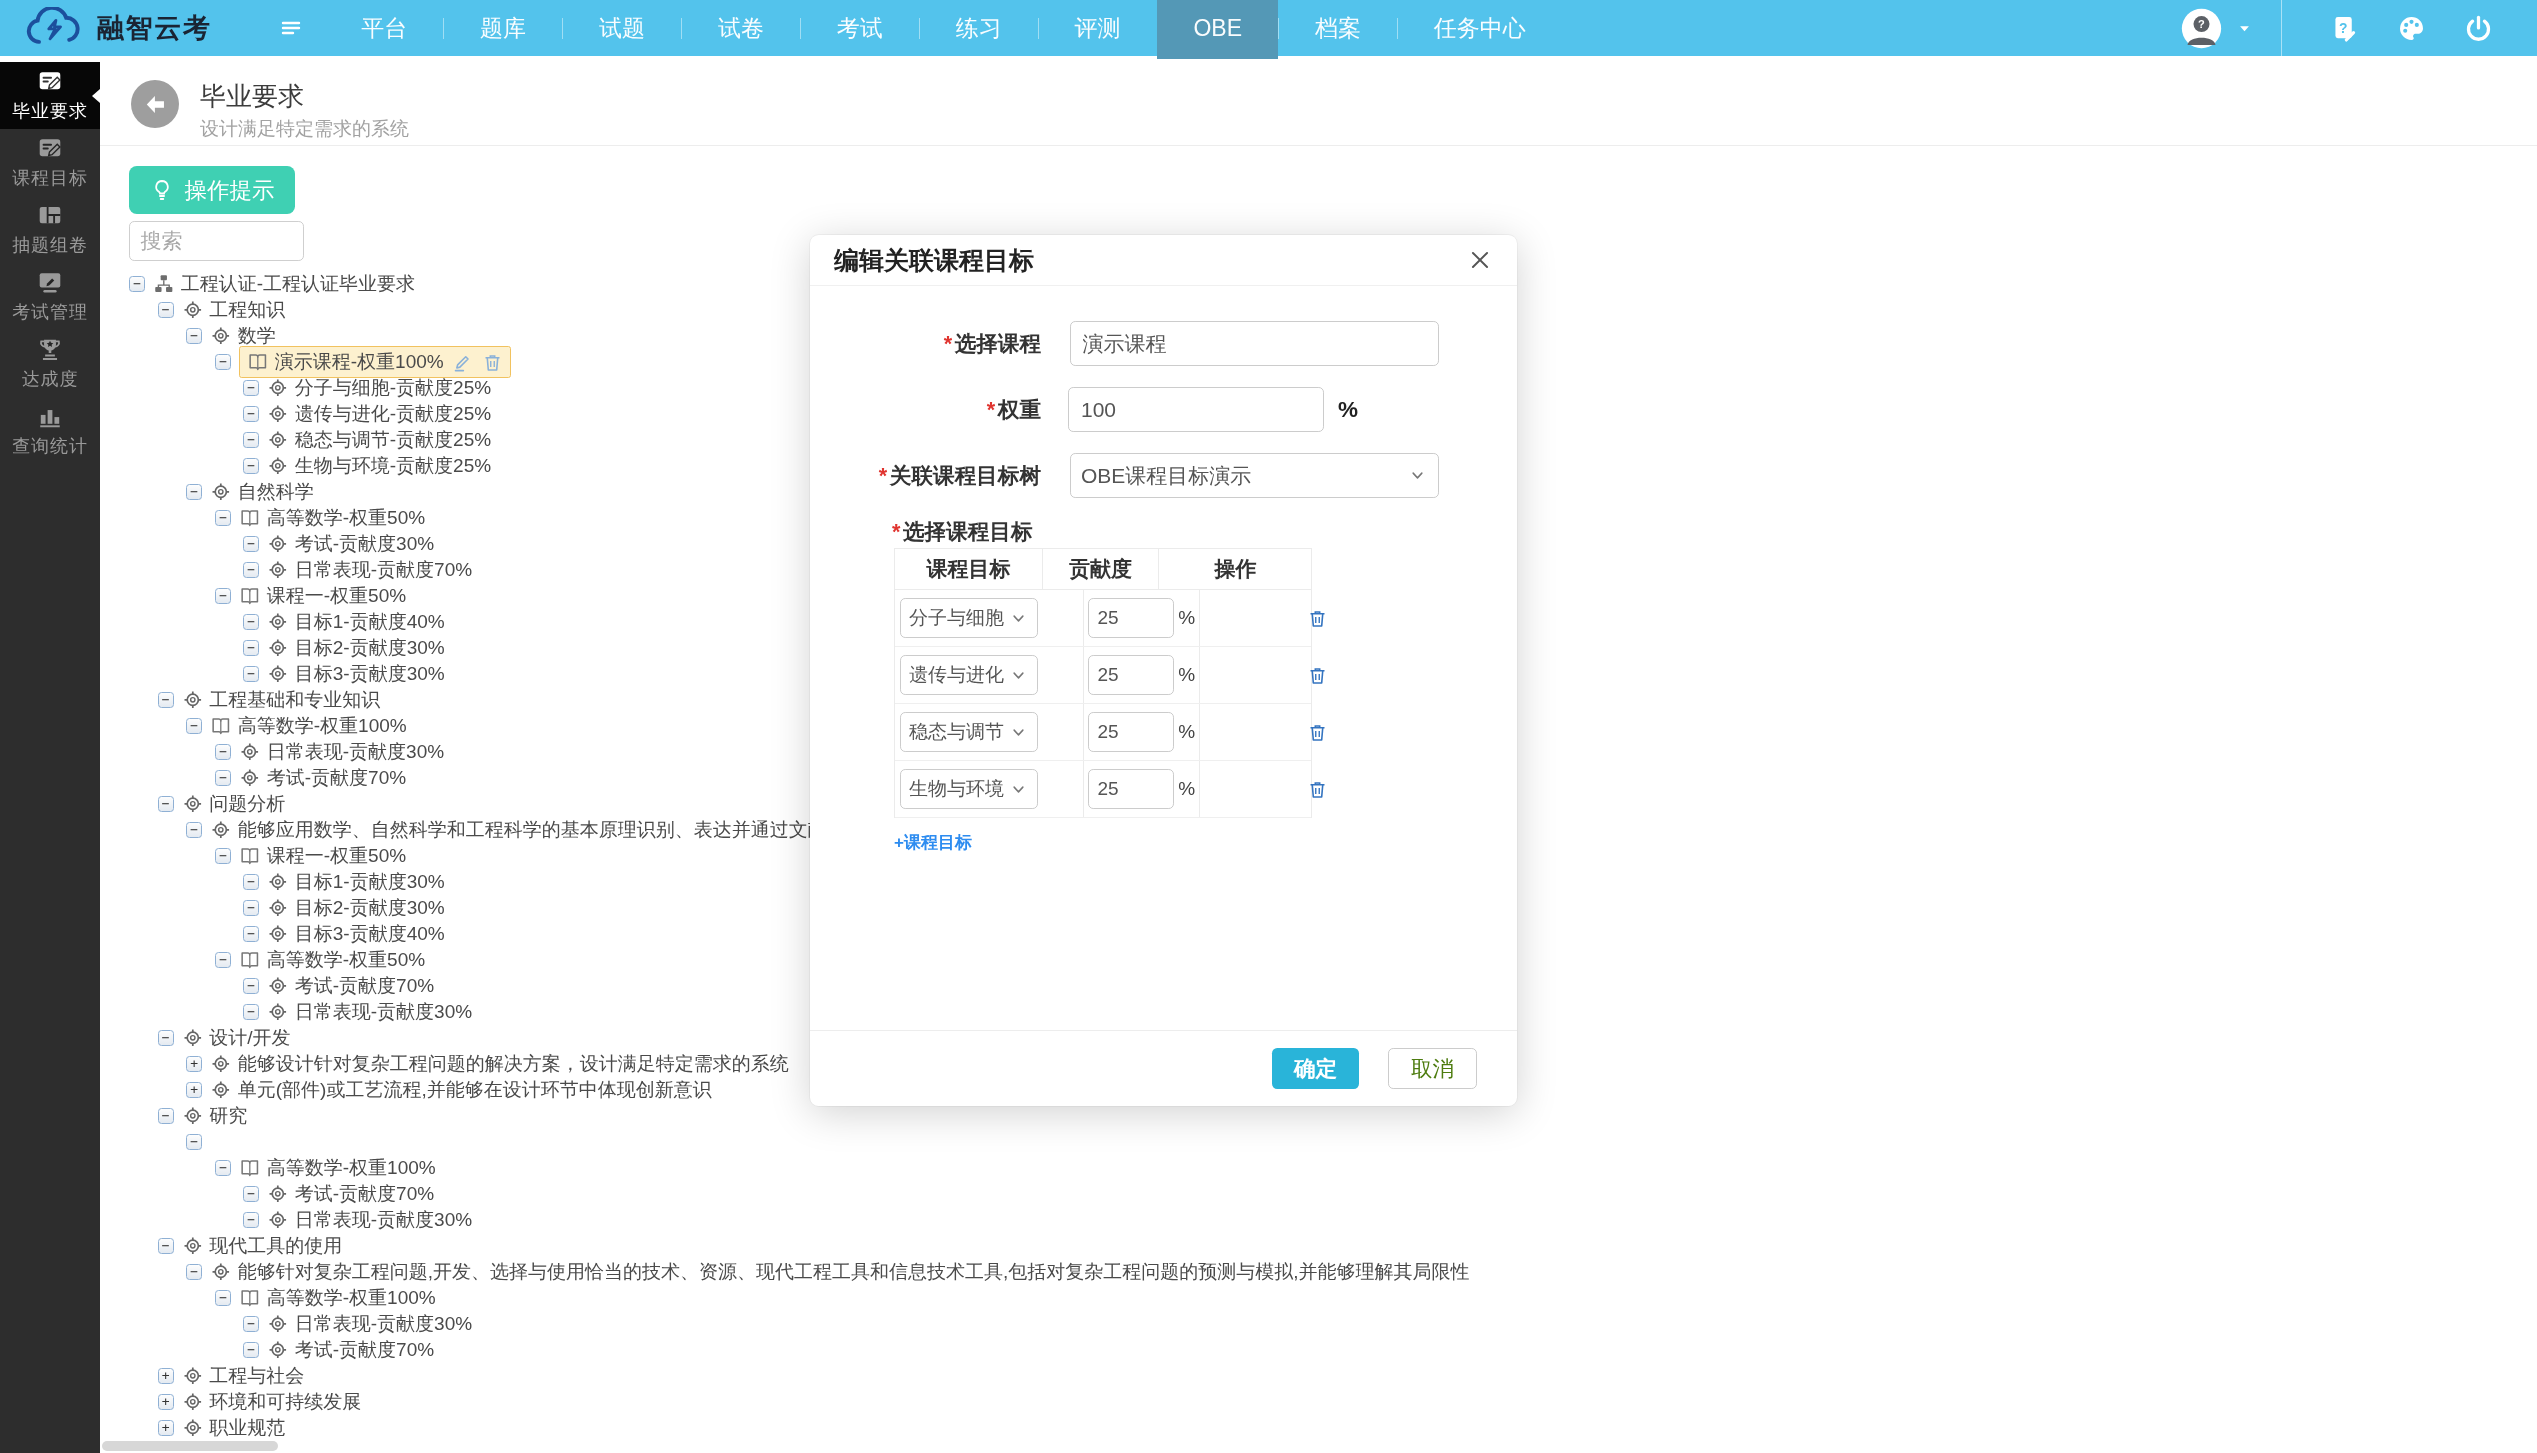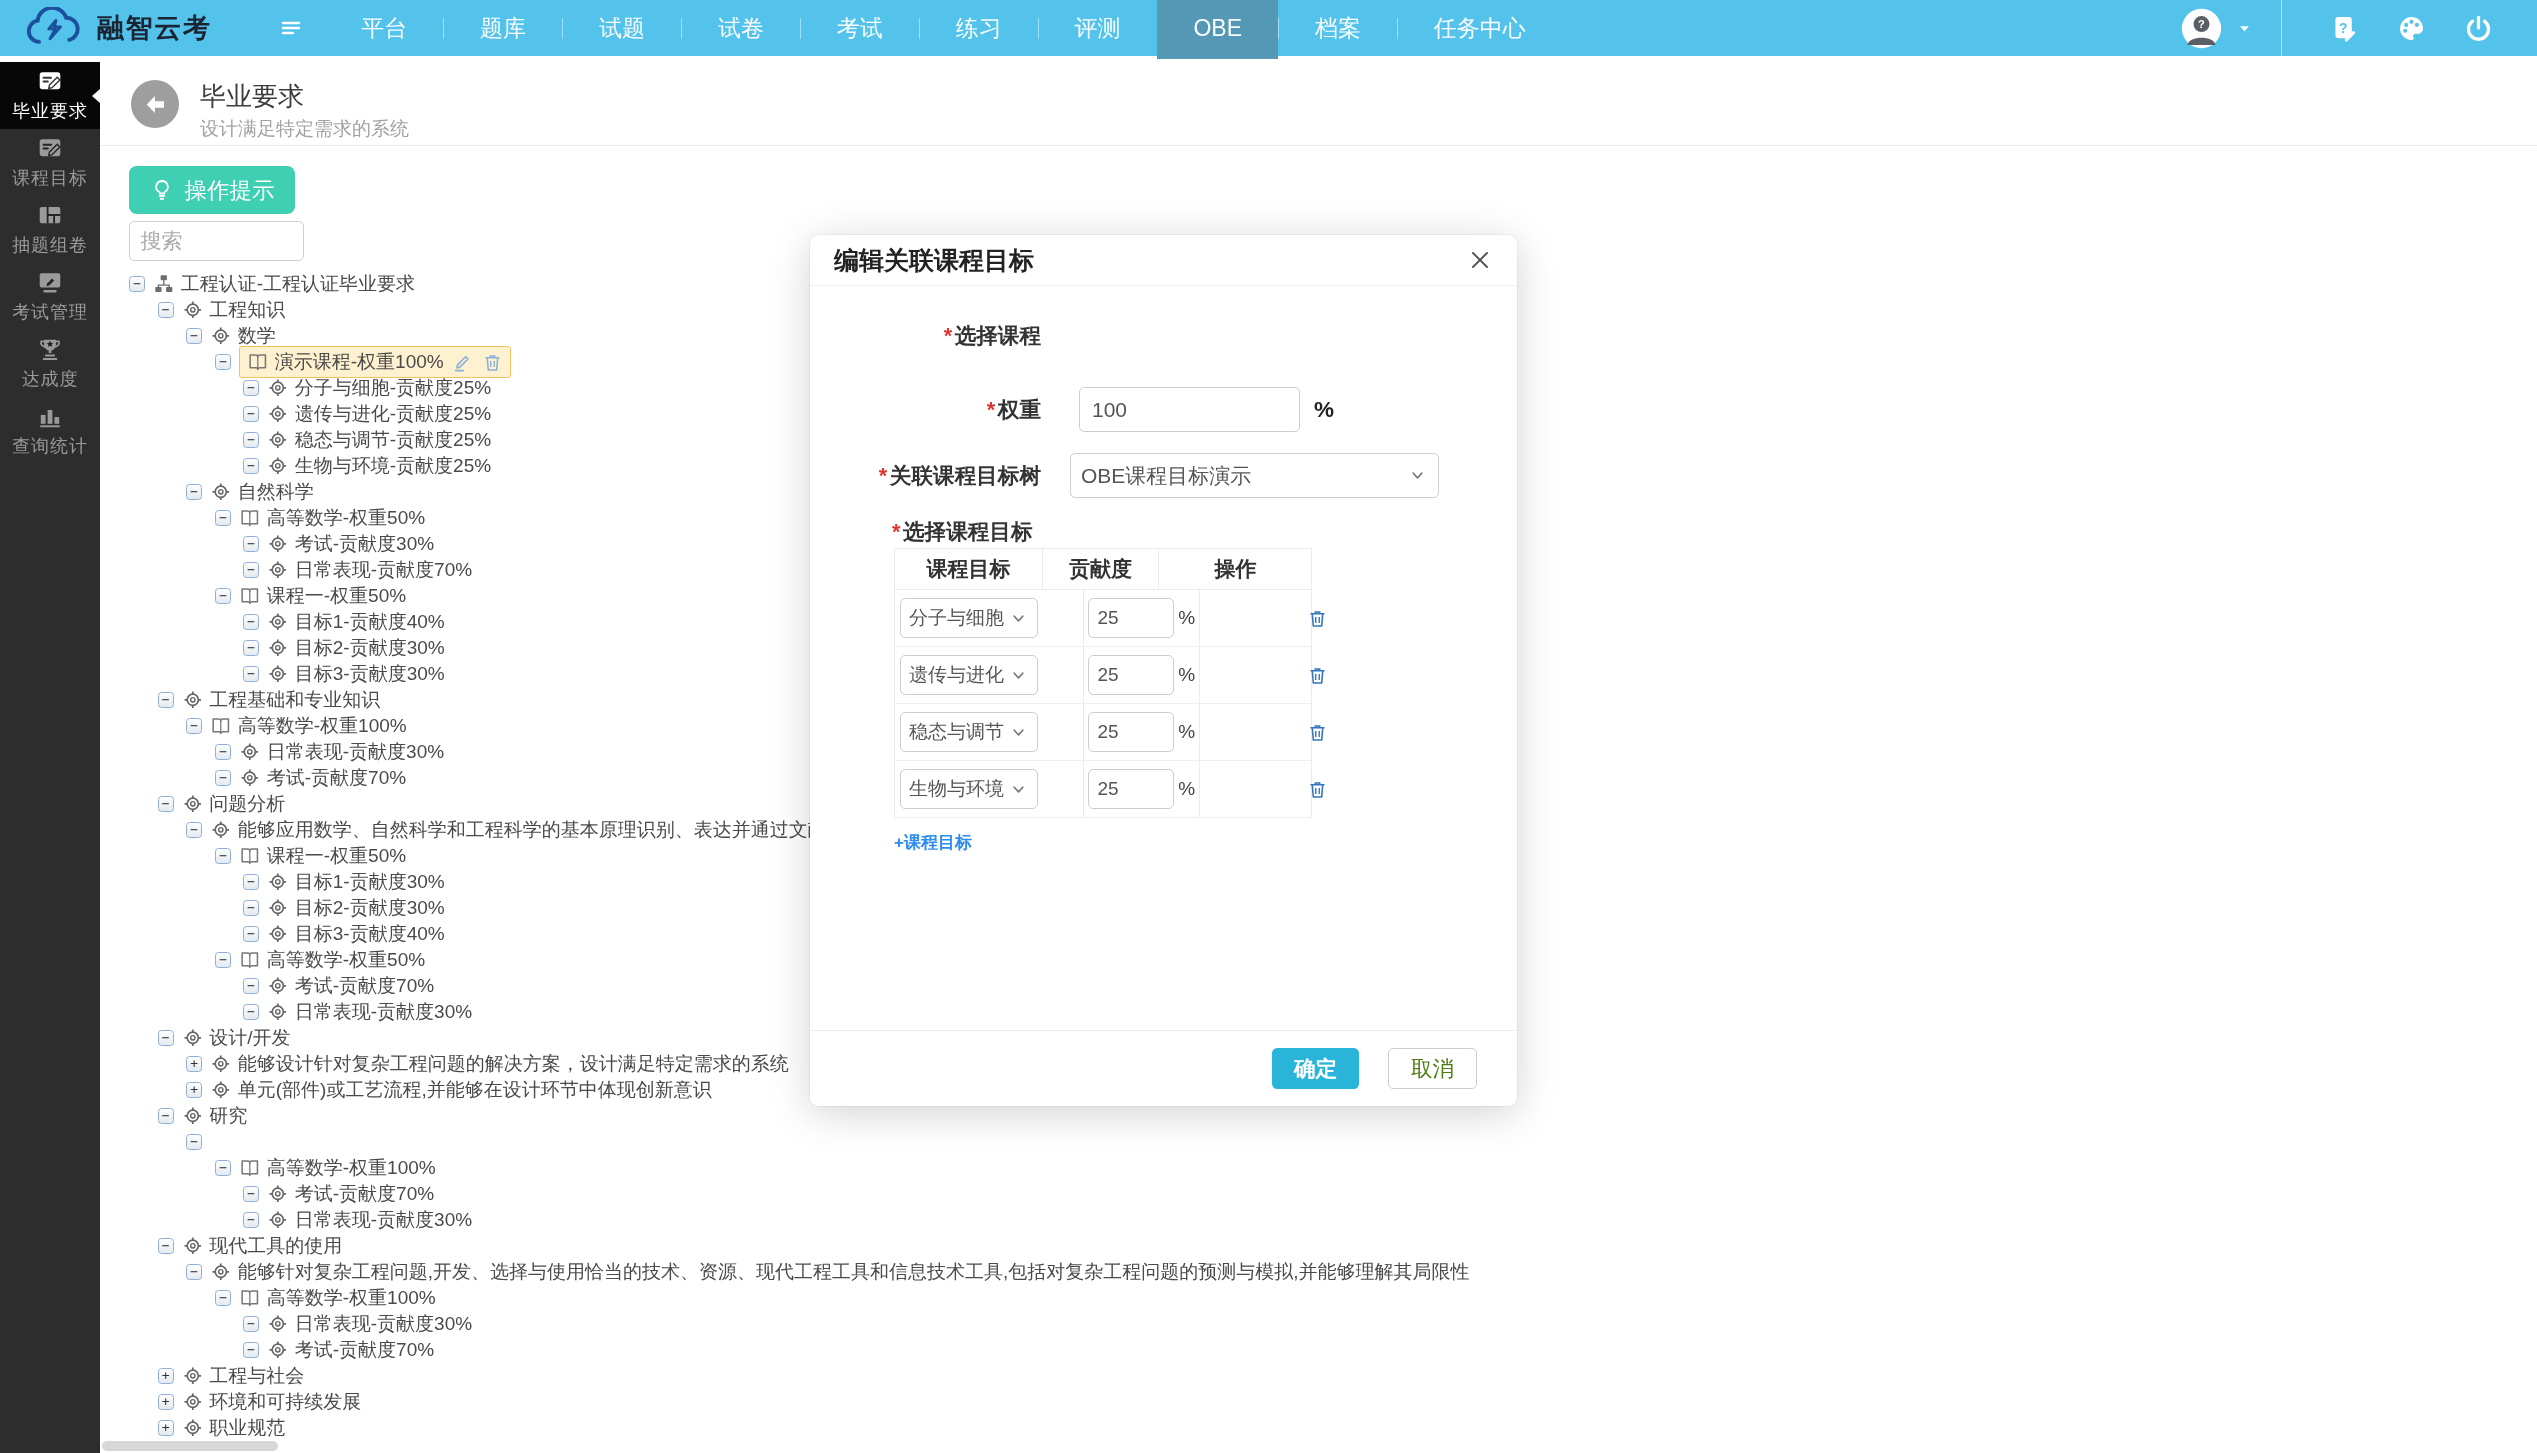--- a/index.html
+++ b/index.html
@@ -64,21 +64,21 @@
   .modal{position:absolute;left:810px;top:235px;width:707px;height:871px;background:#fff;border-radius:8.6px;box-shadow:0 7px 40px rgba(0,0,0,.18),0 0 0 0.9px rgba(0,0,0,.04);z-index:30;}
   .m-head{height:50px;border-bottom:0.9px solid #f0f0f0;display:flex;align-items:center;padding:0 24px;}
   .m-title{font-size:25px;font-weight:bold;color:#222;}
   .m-close{margin-left:auto;width:26px;height:26px;cursor:pointer;}
   .m-close svg{width:26px;height:26px;}
   .frow{position:absolute;left:0;display:flex;align-items:center;}
   .flabel{width:231px;text-align:right;font-size:21.6px;font-weight:bold;color:#333;flex:none;}
   .req{font-style:normal;color:var(--danger_red,#e0342f);margin-right:2.6px;font-weight:bold;}
   .txt{box-sizing:border-box;height:45px;border:0.9px solid #ccc;border-radius:5.2px;padding:0 12px;font-size:21px;color:#555;font-family:inherit;outline:none;background:#fff;}
   .w427{width:369px;margin-left:28.5px;}
-  .w268{width:221px;margin-left:38px;}
+  .w268{width:256px;margin-left:27px;}
   .suffix{font-size:22.5px;font-weight:bold;color:#222;margin-left:14px;}
   .select{box-sizing:border-box;height:45px;border:0.9px solid #ccc;border-radius:5.2px;display:flex;align-items:center;padding:0 10.4px;font-size:21px;color:#555;cursor:pointer;background:#fff;}
   .select.big{width:369px;margin-left:28.5px;}
   .chev{width:19px;height:19px;margin-left:auto;}
   .chev svg{width:19px;height:19px;}
   .obj-label{position:absolute;left:82px;top:282px;font-size:21.6px;font-weight:bold;color:#333;}
   .tbl{position:absolute;left:84px;top:313px;width:416px;border-left:0.9px solid #ebebeb;border-right:0.9px solid #ebebeb;}
   .tblhead{display:flex;height:40px;border-top:0.9px solid #ebebeb;border-bottom:0.9px solid #ebebeb;}
   .th{display:flex;align-items:center;justify-content:center;font-size:21px;font-weight:bold;color:#333;}
   .c1{width:147px;flex:none;}
@@ -851,20 +851,21 @@
     <span class="m-title">编辑关联课程目标</span>
     <span class="m-close">
         <svg viewBox="0 0 24 24">
           <path d="M5.5 5.5l13 13M18.5 5.5l-13 13" stroke="#555" stroke-width="1.8" stroke-linecap="round"></path>
         </svg>
       </span>
   </div>
 
   <div class="frow" style="top:86px">
     <span class="flabel"><i class="req">*</i><span>选择课程</span></span>
+    <input class="txt w427" value="演示课程" style="">
   </div>
 
   <div class="frow" style="top:152px">
     <span class="flabel"><i class="req">*</i><span>权重</span></span>
     <input class="txt w268" value="100" style="">
     <span class="suffix">%</span>
   </div>
 
   <div class="frow" style="top:218px">
     <span class="flabel"><i class="req">*</i><span>关联课程目标树</span></span>

